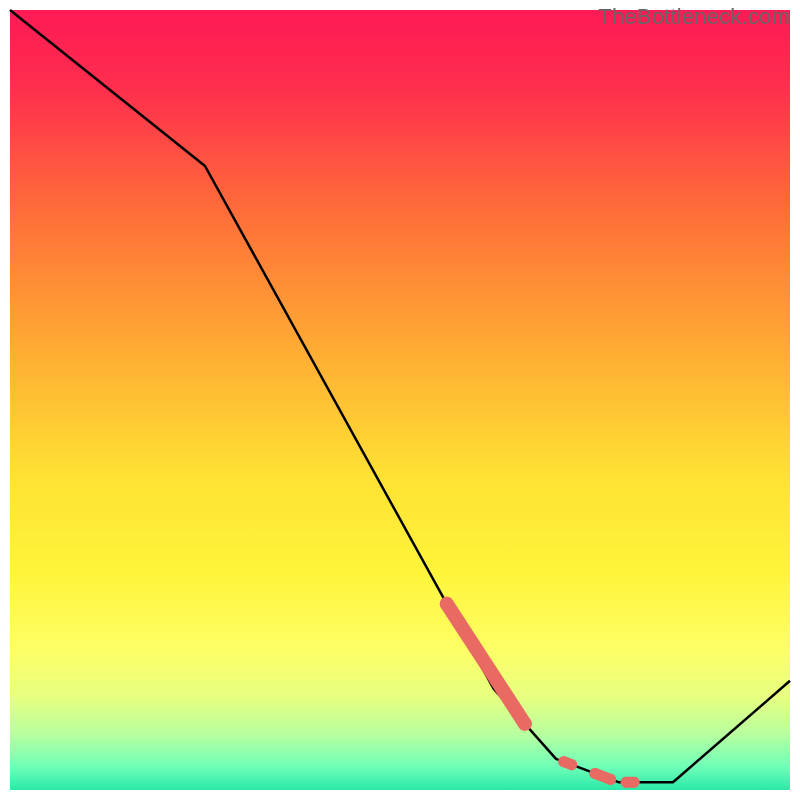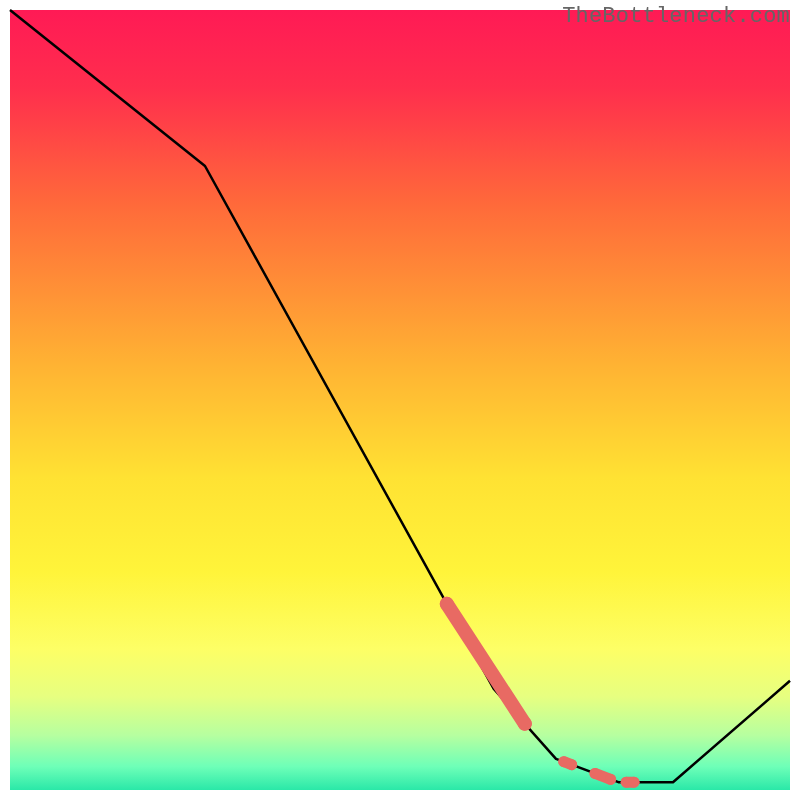--- a/index.html
+++ b/index.html
@@ -14,21 +14,21 @@
     width: 800px;
     height: 800px;
   }
   svg {
     display: block;
   }
   .watermark {
     position: absolute;
     top: 4px;
     right: 10px;
-    font-family: Liberation Mono, monospace;
+    font-family: Liberation Sans, sans-serif;
     font-size: 22px;
     color: #666666;
     font-weight: 400;
     letter-spacing: 0.2px;
   }
 </style>
 </head>
 <body>
 
 <div class="chart-container">

